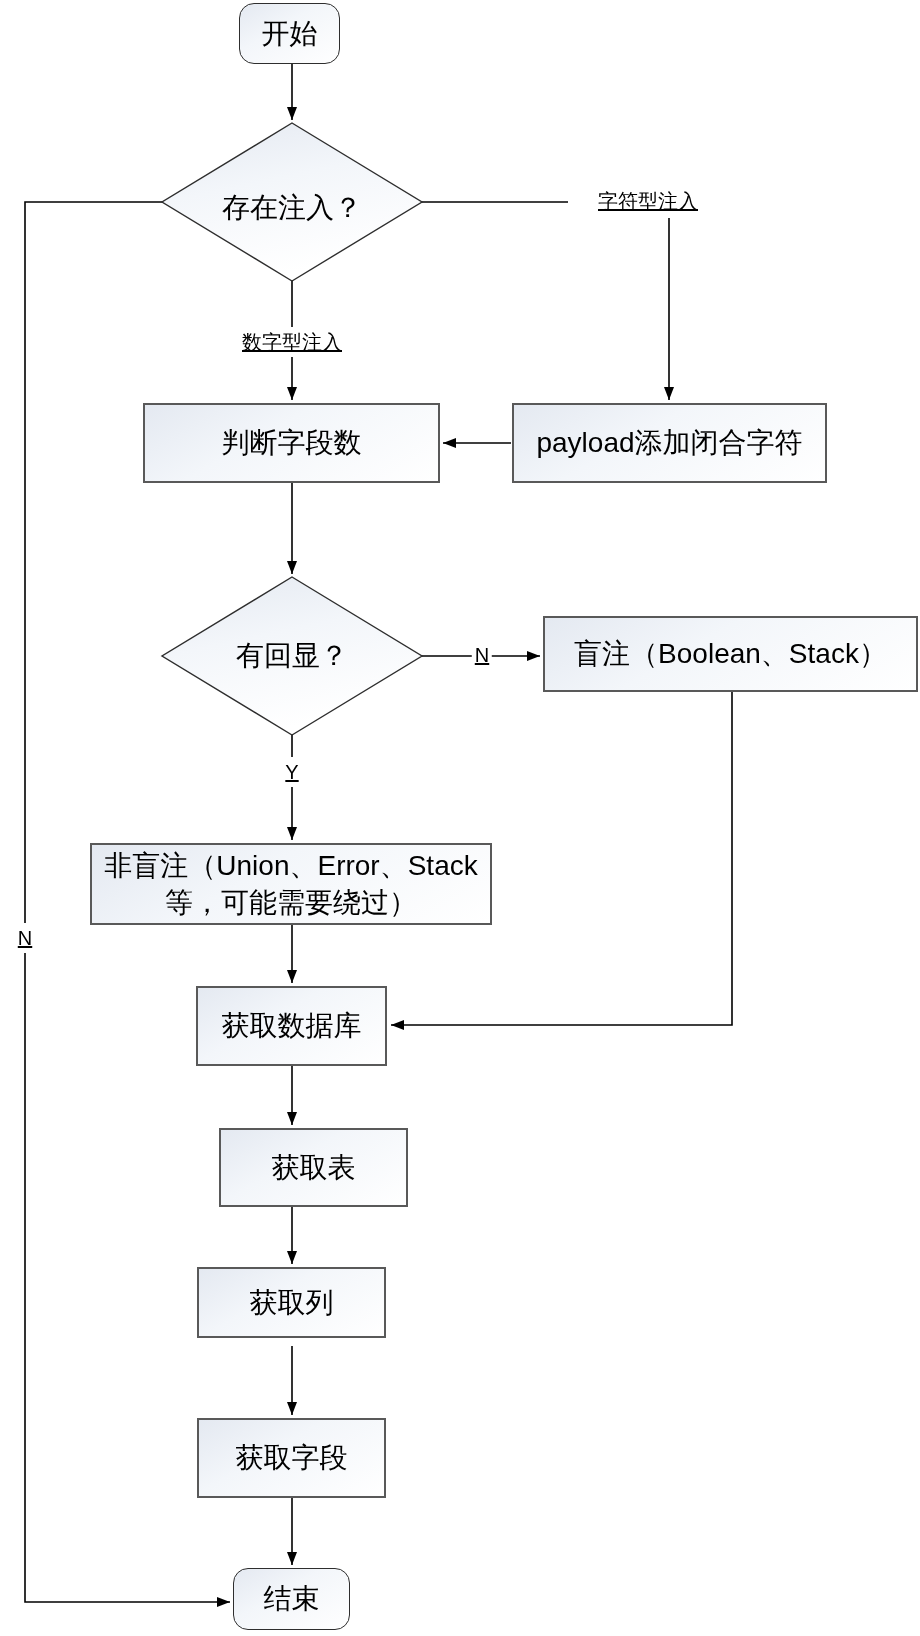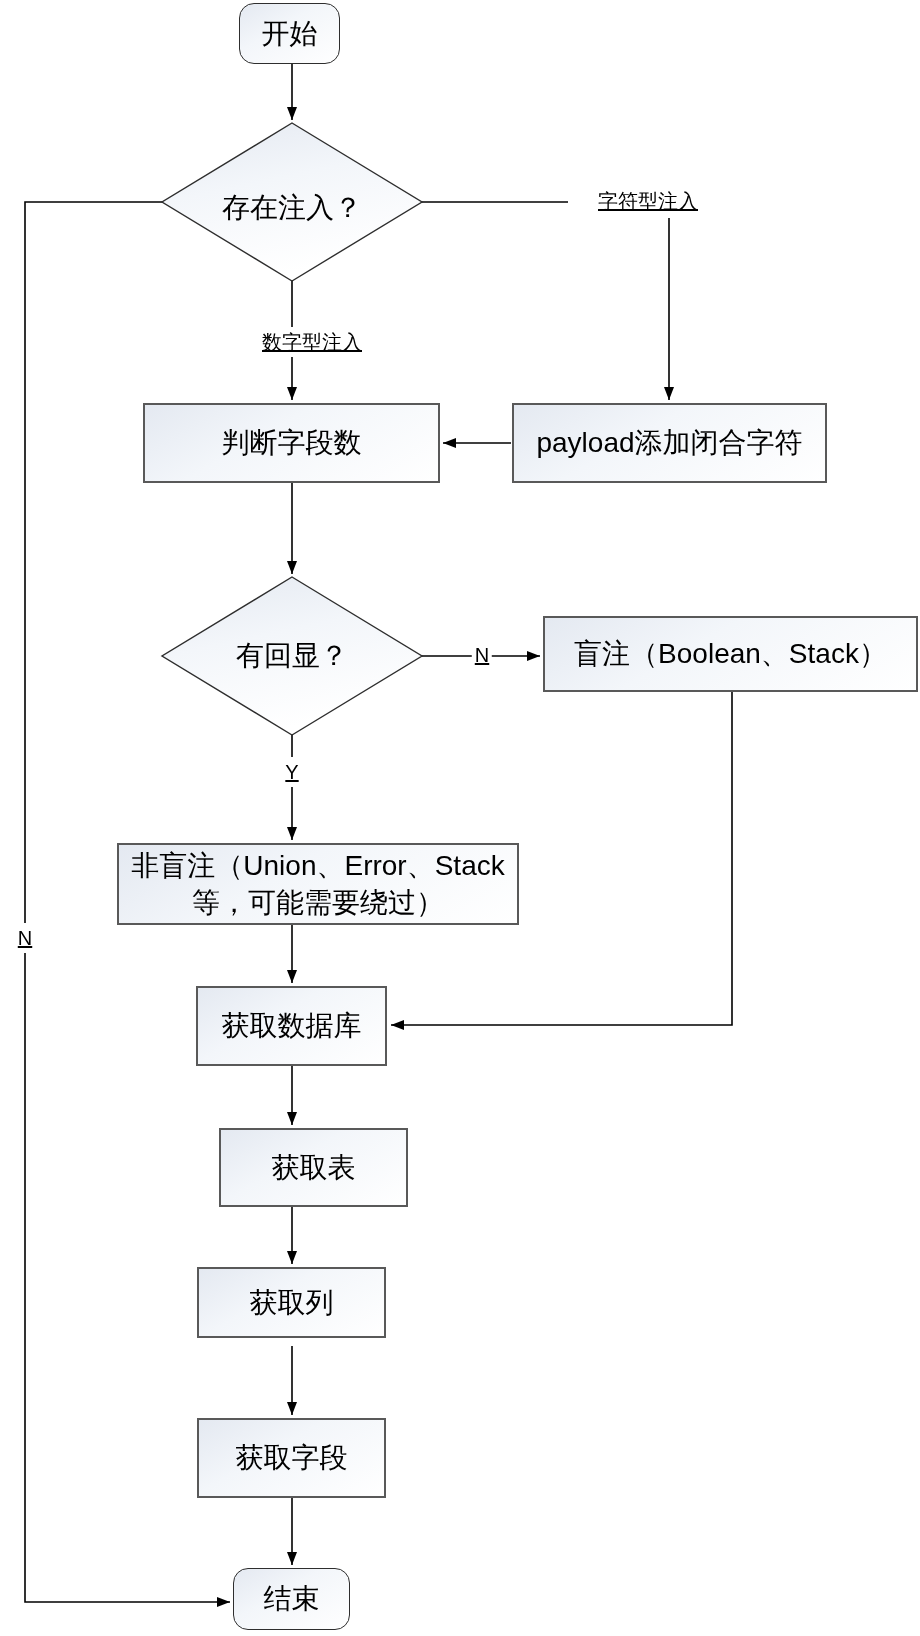--- a/index.html
+++ b/index.html
@@ -17,21 +17,21 @@
   .edge{stroke:var(--line,#000);stroke-width:1.6;fill:none;}
   .diamond-shape{fill:url(#nodeGrad);stroke:var(--terminator-border,#333);stroke-width:1.4;}
   .node{
     position:absolute;box-sizing:border-box;
     display:flex;align-items:center;justify-content:center;
     background:linear-gradient(150deg,var(--fill-top,#e4e9f1) 0%,#f3f6fa 40%,var(--fill-bottom,#ffffff) 100%);
     font-size:28px;line-height:34px;text-align:left;color:var(--text);
   }
   .process{border:2px solid var(--process-border,#595959);}
   .terminator{border:1.5px solid var(--terminator-border,#2e2e2e);border-radius:15px;}
-  .multiline{flex-direction:column;margin-left:27px;}
+  .multiline{flex-direction:column;}
   .diamond-label{
     position:absolute;transform:translateX(-50%);
     font-size:28px;line-height:32px;white-space:nowrap;color:var(--text);
   }
   .edge-label{
     position:absolute;transform:translateX(-50%);
     background:#ffffff;padding:0 3px;
     font-size:20px;line-height:30px;white-space:nowrap;color:var(--text);text-decoration:underline;
   }
 </style>
@@ -111,18 +111,18 @@
 
   <div class="node process" style="left:197px;top:1418px;width:189px;height:80px;">
     <span>获取字段</span>
   </div>
 
   <div class="node terminator" style="left:233px;top:1568px;width:117px;height:62px;">
     <span>结束</span>
   </div>
 
   <div class="edge-label" style="left:648px;top:186px;">字符型注入</div>
-  <div class="edge-label" style="left:292px;top:327px;margin-left:20px;">数字型注入</div>
+  <div class="edge-label" style="left:292px;top:327px;">数字型注入</div>
   <div class="edge-label" style="left:482px;top:640px;">N</div>
   <div class="edge-label" style="left:292px;top:757px;">Y</div>
   <div class="edge-label" style="left:25px;top:923px;">N</div>
 
 </div>
 
 </body></html>

